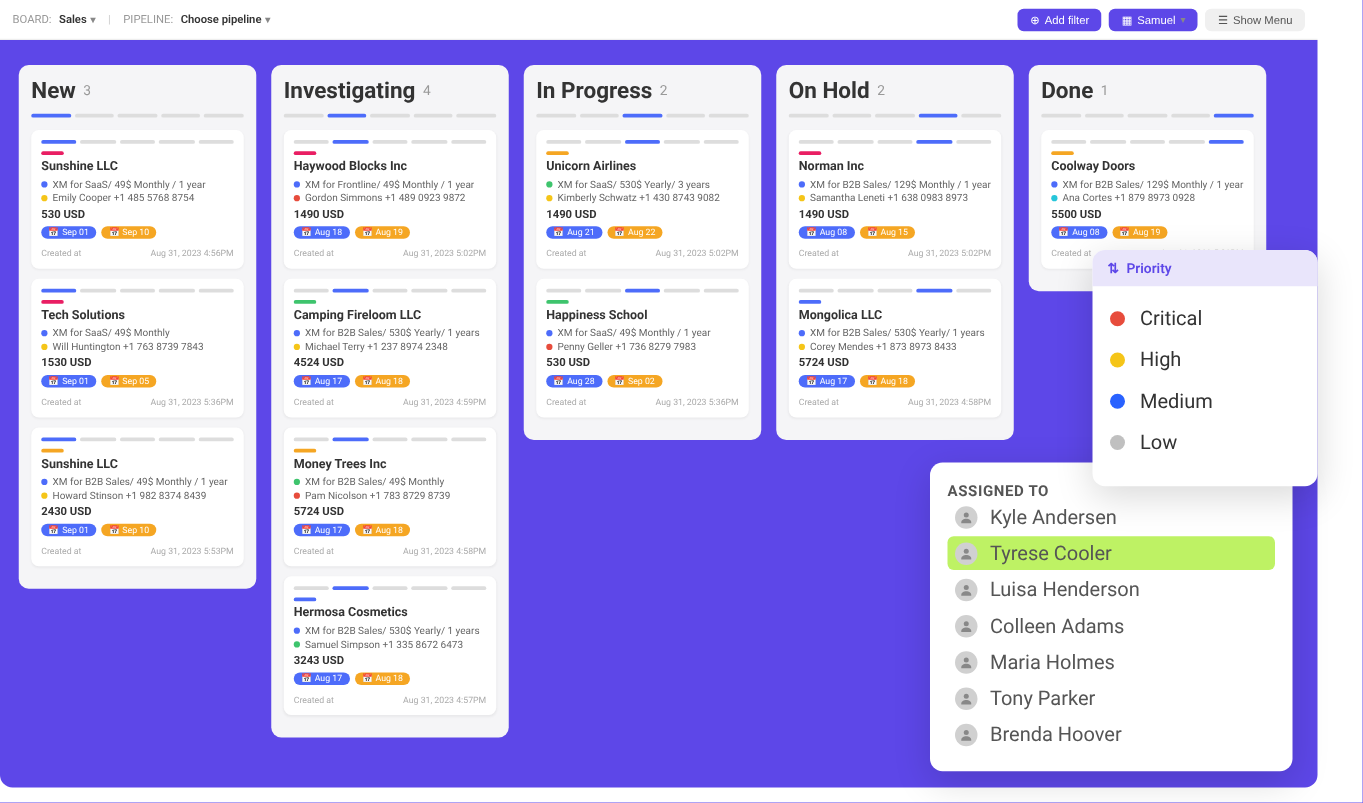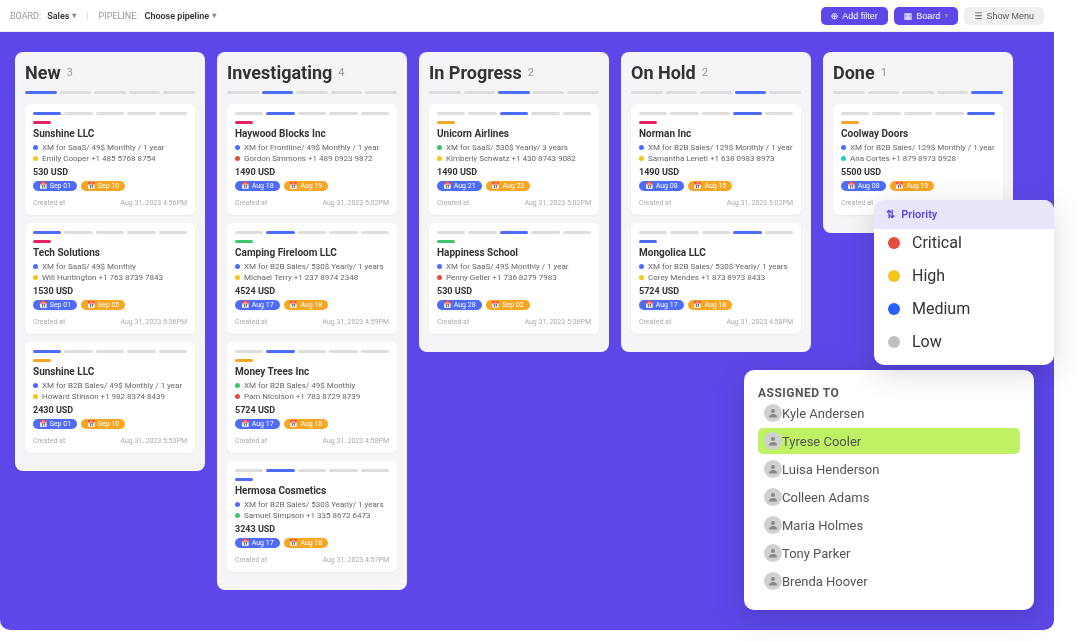--- a/index.html
+++ b/index.html
@@ -36,28 +36,28 @@
 .tag { padding: 1px 6px; border-radius: 8px; font-size: 7px; color: #fff; display: flex; align-items: center; gap: 2px; }
 .tag-blue { background: #4d6cfa; }
 .tag-orange { background: #f5a623; }
 .meta { display: flex; justify-content: space-between; color: #aaa; font-size: 7px; margin-top: 4px; padding-top: 4px; }
 .blue { background: #4d6cfa; } .green { background: #3ec46d; } .red { background: #e74c3c; } .yellow { background: #f5c518; } .orange { background: #f5a623; } .cyan { background: #26c6da; } .magenta { background: #e91e63; }
 
 .assigned-panel { position: absolute; right: 20px; top: 370px; width: 290px; background: #fff; border-radius: 10px; box-shadow: 0 8px 30px rgba(0,0,0,0.15); padding: 16px 14px; }
 .ap-title { font-size: 12px; font-weight: 700; color: #555; letter-spacing: 0.5px; }
 .ap-sub { font-size: 10px; color: #aaa; margin: 4px 0 10px; border-bottom: 1px solid #eee; padding-bottom: 4px; }
 .ap-list { display: flex; flex-direction: column; gap: 2px; }
-.ap-item { display: flex; align-items: center; gap: 0; padding: 4px 6px; border-radius: 5px; font-size: 13px; color: #555; cursor: pointer; }
+.ap-item { display: flex; align-items: center; gap: 10px; padding: 4px 6px; border-radius: 5px; font-size: 16px; color: #555; cursor: pointer; }
 .ap-item.sel { background: #bef264; }
 .av { width: 18px; height: 18px; border-radius: 50%; background: #d0d0d0; display: flex; align-items: center; justify-content: center; }
 .av svg { width: 12px; height: 12px; fill: #888; }
 
 .priority-panel { position: absolute; right: 0; top: 200px; width: 180px; background: #fff; border-radius: 10px; box-shadow: 0 8px 30px rgba(0,0,0,0.15); padding: 0 0 10px; }
 .pr-head { background: #e9e5fb; padding: 8px 12px; border-radius: 10px 10px 0 0; display: flex; align-items: center; gap: 6px; font-size: 11px; color: #5d47e8; font-weight: 600; }
-.pr-body { padding: 4px 14px; display: flex; flex-direction: column; gap: 14px; }
+.pr-body { padding: 16px 14px; display: flex; flex-direction: column; gap: 14px; }
 .pr-item { display: flex; align-items: center; gap: 12px; font-size: 16px; color: #333; }
 .pr-dot { width: 12px; height: 12px; border-radius: 50%; }
 .pr-red { background: #e74c3c; } .pr-yellow { background: #f5c518; } .pr-blue { background: #2962ff; } .pr-grey { background: #c0c0c0; }
 </style>
 </head>
 <body>
 
 <div class="app">
   <div class="topbar">
     <div class="tb-left">
@@ -73,21 +73,21 @@
           <span class="chev">▾</span>
         </span>
     </div>
     <div class="tb-right">
       <button class="btn btn-filter">
           <span>⊕</span>
           <span>Add filter</span>
         </button>
       <button class="btn btn-board">
           <span>▦</span>
-          <span>Board</span>
+          <span>Samuel</span>
           <span class="chev">▾</span>
         </button>
       <button class="btn btn-menu">
           <span>☰</span>
           <span>Show Menu</span>
         </button>
     </div>
   </div>
 
   <div class="board-wrap">

